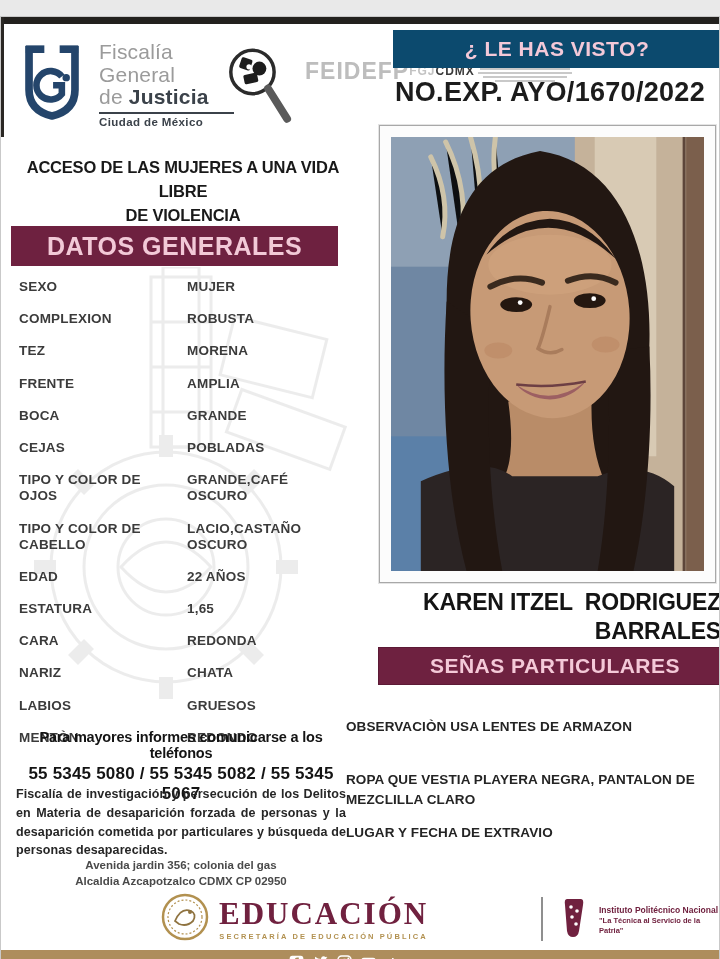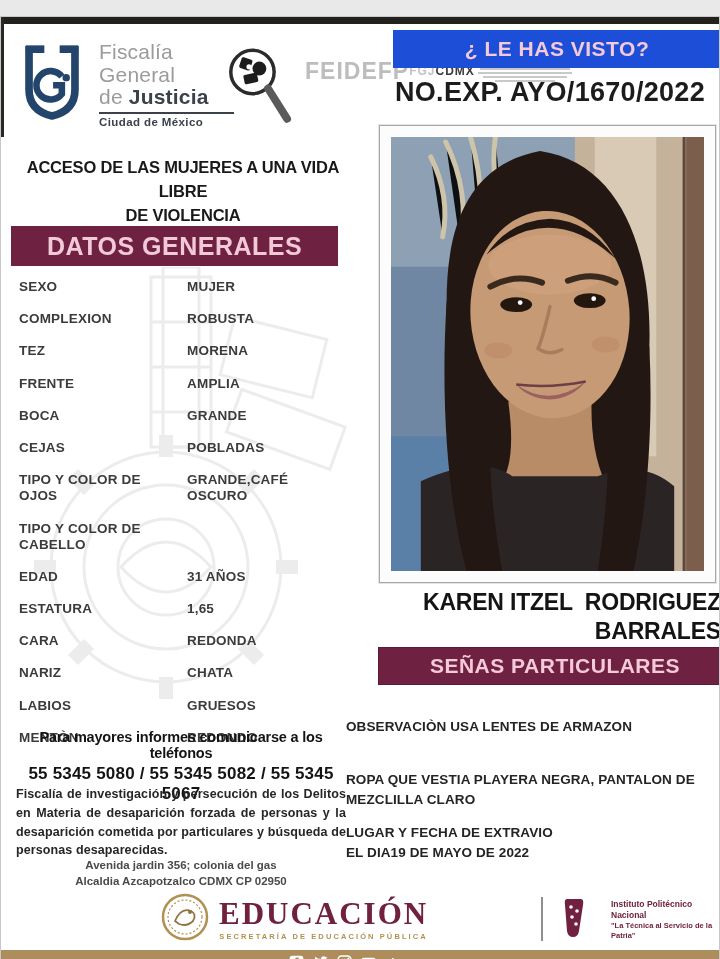--- a/index.html
+++ b/index.html
@@ -24,21 +24,21 @@
   .feidefp-text{display:flex;flex-direction:row;align-items:center;margin-top:14px;}
   .feidefp-title{font-size:23px;font-weight:bold;color:#bdbdbd;letter-spacing:1px;line-height:1;}
   .feidefp-sub{font-size:12px;line-height:1.2;letter-spacing:1px;}
   .feidefp-sub .lt{color:#c3c3c3;font-weight:bold;}
   .feidefp-sub .dk{color:#3a3a3a;font-weight:bold;}
   .feidefp-fine{width:100px;margin-top:3px;}
   .feidefp-fine div{height:2px;background:#c9c9c9;margin:2px auto;}
 
   .visto-banner{
     position:absolute;top:13px;left:392px;width:328px;height:38px;
-    background:#1d4ed8;display:flex;align-items:center;justify-content:center;
+    background:#0c4a6e;display:flex;align-items:center;justify-content:center;
   }
   .visto-banner span{color:#f4c9d8;font-weight:bold;font-size:21px;letter-spacing:.5px;}
   .case-no{
     position:absolute;top:60px;left:382px;width:334px;text-align:center;
     font-size:27px;font-weight:bold;color:#1c1c1c;letter-spacing:.3px;
   }
 
   
   .access-title{
     position:absolute;top:139px;left:8px;width:348px;text-align:center;
@@ -89,21 +89,21 @@
   .r-ropa{top:753px;width:362px;}
   .r-lugar{top:806px;}
 
   
   .footer-logos{position:absolute;top:874px;left:0;width:720px;height:60px;}
   .edu{position:absolute;left:160px;top:2px;display:flex;align-items:center;gap:10px;}
   .edu-text{display:flex;flex-direction:column;align-items:center;}
   .edu-title{font-family:"Liberation Serif", serif;font-size:31px;font-weight:bold;color:#70213f;letter-spacing:2px;line-height:1;}
   .edu-sub{font-size:7.5px;font-weight:bold;color:#b29150;letter-spacing:2.1px;margin-top:3px;}
   .footer-divider{position:absolute;left:540px;top:6px;width:2px;height:44px;background:#8f8f8f;}
-  .ipn{position:absolute;left:560px;top:6px;display:flex;align-items:center;gap:24px;}
+  .ipn{position:absolute;left:560px;top:6px;display:flex;align-items:center;gap:12px;}
   .ipn-text{display:flex;flex-direction:column;}
   .ipn-l1{font-size:8.5px;font-weight:bold;color:#70213f;line-height:1.3;}
   .ipn-l2{font-size:7.5px;font-weight:bold;color:#70213f;line-height:1.3;}
 
   .gold-bar{
     position:absolute;bottom:0;left:0;width:720px;height:24px;background:#ae8d5c;
     display:flex;align-items:center;justify-content:center;gap:9px;
   }
   .soc{width:15px;height:15px;display:flex;align-items:center;justify-content:center;}
   .gold-site{color:#ffffff;font-size:11px;font-weight:bold;letter-spacing:1px;margin-left:6px;}
@@ -224,24 +224,25 @@
       <div class="attr-row">
         <span class="attr-label">CEJAS</span>
         <span class="attr-value">POBLADAS</span>
       </div>
       <div class="attr-row">
         <span class="attr-label">TIPO Y COLOR DE OJOS</span>
         <span class="attr-value">GRANDE,CAFÉ OSCURO</span>
       </div>
       <div class="attr-row">
         <span class="attr-label">TIPO Y COLOR DE CABELLO</span>
+        <span class="attr-value">LACIO,CASTAÑO OSCURO</span>
       </div>
       <div class="attr-row">
         <span class="attr-label">EDAD</span>
-        <span class="attr-value">31 AÑOS</span>
+        <span class="attr-value">22 AÑOS</span>
       </div>
       <div class="attr-row">
         <span class="attr-label">ESTATURA</span>
         <span class="attr-value">1,65</span>
       </div>
       <div class="attr-row">
         <span class="attr-label">CARA</span>
         <span class="attr-value">REDONDA</span>
       </div>
       <div class="attr-row">
@@ -313,21 +314,20 @@
   </div>
 
   <div class="senas-banner">
     <span>SEÑAS PARTICULARES</span>
   </div>
 
   <div class="rblock r-observacion">OBSERVACIÒN USA LENTES DE ARMAZON</div>
   <div class="rblock r-ropa">ROPA QUE VESTIA PLAYERA NEGRA, PANTALON DE MEZCLILLA CLARO</div>
   <div class="rblock r-lugar">
     <div>LUGAR Y FECHA DE EXTRAVIO</div>
-    <div>EL DIA19 DE MAYO DE 2022</div>
   </div>
 
   <div class="footer-logos">
     <div class="edu">
       <span>
         <svg width="48" height="48" viewBox="0 0 48 48">
           <circle cx="24" cy="24" r="22" fill="none" stroke="#b29150" stroke-width="2.5"></circle>
           <circle cx="24" cy="24" r="17" fill="none" stroke="#b29150" stroke-width="1.2" stroke-dasharray="2 2"></circle>
           <path d="M14 28 Q20 14 30 18 Q36 21 32 28 Q26 34 18 31 Z" fill="none" stroke="#8f7340" stroke-width="1.8"></path>
           <circle cx="29" cy="19" r="2" fill="#8f7340"></circle>

